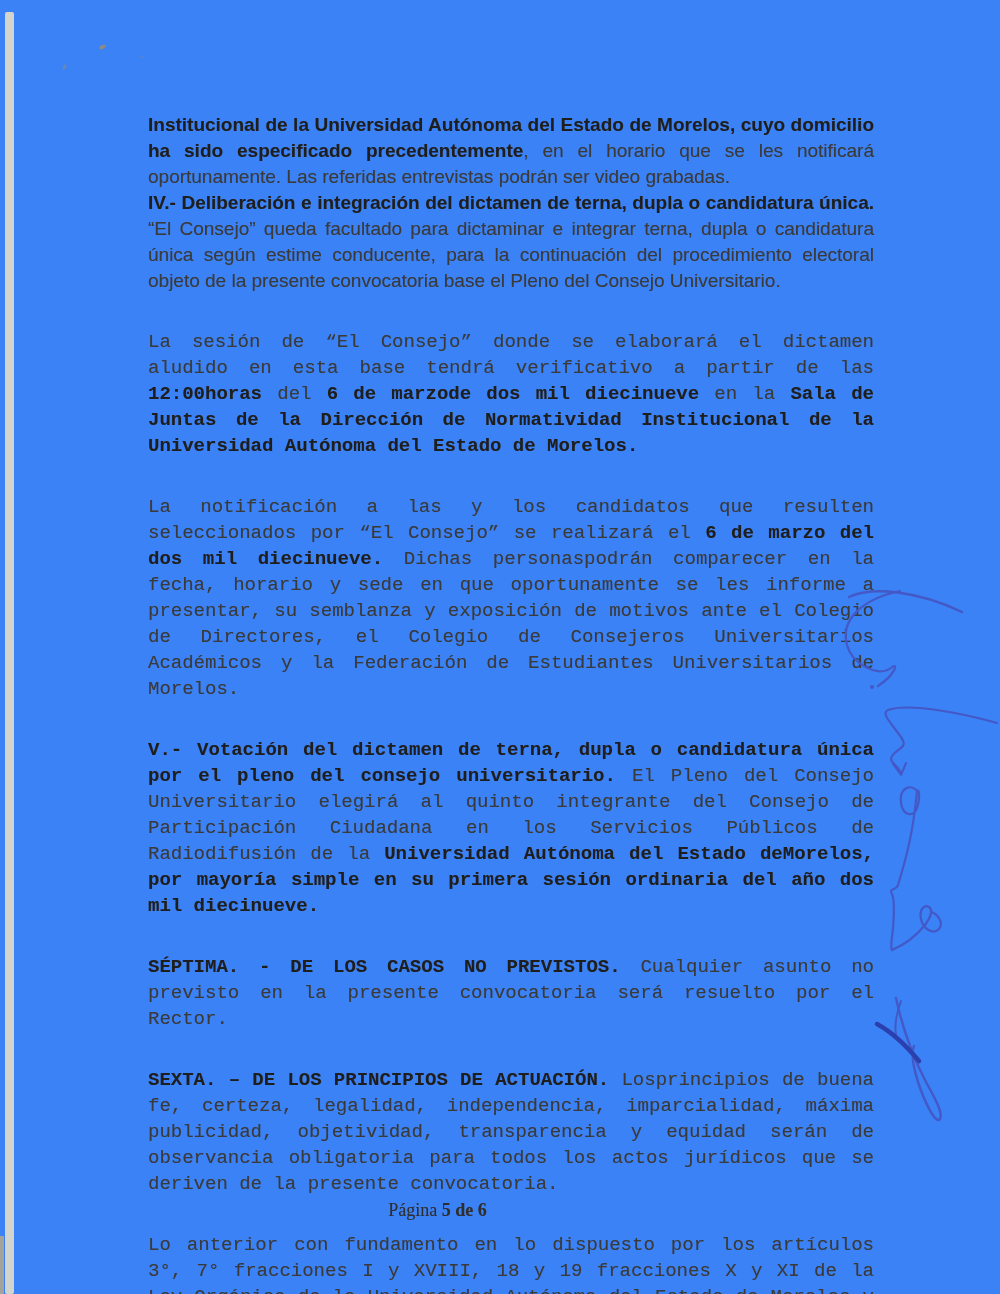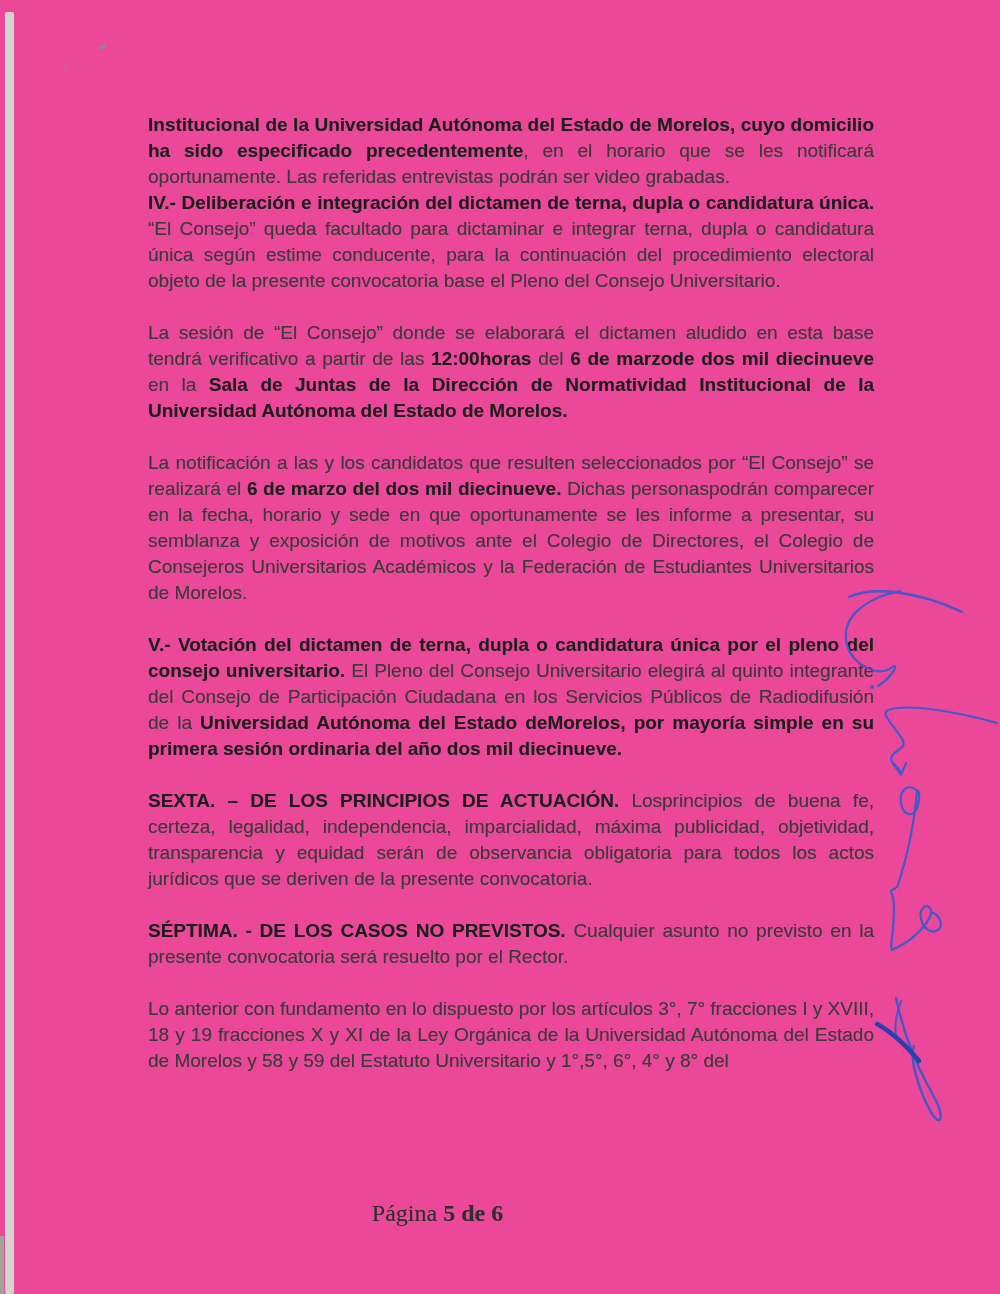--- a/index.html
+++ b/index.html
@@ -3,21 +3,21 @@
 <meta charset="utf-8">
 <style>
   html,body{margin:0;padding:0;}
   body{
     width:1000px;height:1294px;overflow:hidden;
     background:#ffffff;
     font-family:"Liberation Sans","DejaVu Sans",sans-serif;
   }
   .page{
     position:relative;width:1000px;height:1294px;
-    background:#ec4899;
+    background:#3b82f6;
   }
   
   .edge-strip{
     position:absolute;left:5px;top:12px;width:9px;height:1282px;
     background:linear-gradient(to right,#ececе8,#cbcbc5 45%,#e4e4e0);
     background-color:#d4d4cf;
     border-radius:2px;
   }
   .edge-strip-dark{
     position:absolute;left:0;top:1236px;width:4px;height:58px;
@@ -29,30 +29,30 @@
   .speck.s3{left:140px;top:56px;width:4px;height:2px;opacity:.35;}
 
   
   .doc{
     position:absolute;left:148px;top:112px;width:726px;
     font-size:19px;line-height:26px;color:#3a3a3a;
     text-align:justify;
     text-shadow:0.2px 0.2px 0.6px rgba(70,70,70,0.45);
   }
   .doc p{margin:0;}
-  .doc p.gap{margin-top:26px;}
+  .doc p.gap{margin-top:35px;font-family:Liberation Mono, monospace;}
   .doc .b{font-weight:700;color:#1e1e1e;}
   .doc .r{font-weight:400;}
 
   
   .footer{
     position:absolute;left:0;top:1200px;width:875px;
     text-align:center;
     font-family:"Liberation Serif","DejaVu Serif",serif;
-    font-size:24px;color:#2e2e2e;
+    font-size:18px;color:#2e2e2e;
     text-shadow:0.2px 0.2px 0.5px rgba(70,70,70,0.4);
   }
   .footer .num{font-weight:700;}
 
   
   .ink-layer{position:absolute;left:0;top:0;width:1000px;height:1294px;pointer-events:none;}
   .ink{fill:none;stroke-linecap:round;stroke-linejoin:round;}
 </style>
 </head>
 <body>
@@ -64,22 +64,22 @@
   <div class="speck s1"></div>
   <div class="speck s2"></div>
   <div class="speck s3"></div>
 
   <div class="doc">
       <p><span class="b">Institucional de la Universidad Autónoma del Estado de Morelos, cuyo domicilio ha sido especificado precedentemente</span><span class="r">, en el horario que se les notificará oportunamente.  Las referidas entrevistas podrán ser video grabadas.</span></p>
       <p><span class="b">IV.- Deliberación e integración del dictamen de terna, dupla o candidatura única.</span><span class="r">  “El Consejo” queda facultado para dictaminar e integrar terna, dupla o candidatura única según estime conducente, para la continuación del procedimiento electoral objeto de la presente convocatoria base el Pleno del Consejo Universitario.</span></p>
       <p class="gap"><span class="r">La sesión de “El Consejo” donde se elaborará el dictamen aludido en esta base tendrá verificativo a partir de las </span><span class="b">12:00horas</span><span class="r"> del </span><span class="b">6 de marzode dos mil diecinueve</span><span class="r"> en la </span><span class="b">Sala de Juntas de la Dirección de Normatividad Institucional de la Universidad Autónoma del Estado de Morelos.</span></p>
       <p class="gap"><span class="r">La notificación a las y los candidatos que resulten seleccionados por “El Consejo” se realizará el </span><span class="b">6 de marzo del dos mil diecinueve.</span><span class="r"> Dichas personaspodrán comparecer en la fecha, horario y sede en que oportunamente se les informe a presentar, su semblanza y exposición de motivos ante el Colegio de Directores, el Colegio de Consejeros Universitarios Académicos y la Federación de Estudiantes Universitarios de Morelos.</span></p>
       <p class="gap"><span class="b">V.- Votación del dictamen de terna, dupla o candidatura única por el pleno del consejo universitario.</span><span class="r"> El Pleno del Consejo Universitario elegirá al quinto integrante del Consejo de Participación Ciudadana en los Servicios Públicos de Radiodifusión de la </span><span class="b">Universidad Autónoma del Estado deMorelos, por mayoría simple en su primera sesión ordinaria del año dos mil diecinueve.</span></p>
+      <p class="gap"><span class="b">SÉPTIMA. - DE LOS CASOS NO PREVISTOS.</span><span class="r"> Cualquier asunto no previsto en la presente convocatoria será resuelto por el Rector.</span></p>
       <p class="gap"><span class="b">SEXTA. – DE LOS PRINCIPIOS DE ACTUACIÓN.</span><span class="r"> Losprincipios de buena fe, certeza, legalidad, independencia, imparcialidad, máxima publicidad, objetividad, transparencia y equidad serán de observancia obligatoria para todos los actos jurídicos que se deriven de la presente convocatoria.</span></p>
-      <p class="gap"><span class="b">SÉPTIMA. - DE LOS CASOS NO PREVISTOS.</span><span class="r"> Cualquier asunto no previsto en la presente convocatoria será resuelto por el Rector.</span></p>
       <p class="gap"><span class="r">Lo anterior con fundamento en lo dispuesto por los artículos 3°, 7° fracciones I y XVIII, 18 y 19 fracciones X y XI de la Ley Orgánica de la Universidad Autónoma del Estado de Morelos y 58 y 59 del Estatuto Universitario y 1°,5°, 6°, 4° y 8° del</span></p>
     </div>
 
   <div class="footer">
     <span>Página </span><span class="num">5 de 6</span>
   </div>
 
   <svg class="ink-layer" viewBox="0 0 1000 1294" xmlns="http://www.w3.org/2000/svg">
 
     <path class="ink" d="M 849 597 C 872 586, 918 591, 962 612" stroke-width="2.4" stroke="#4458c6"></path>

